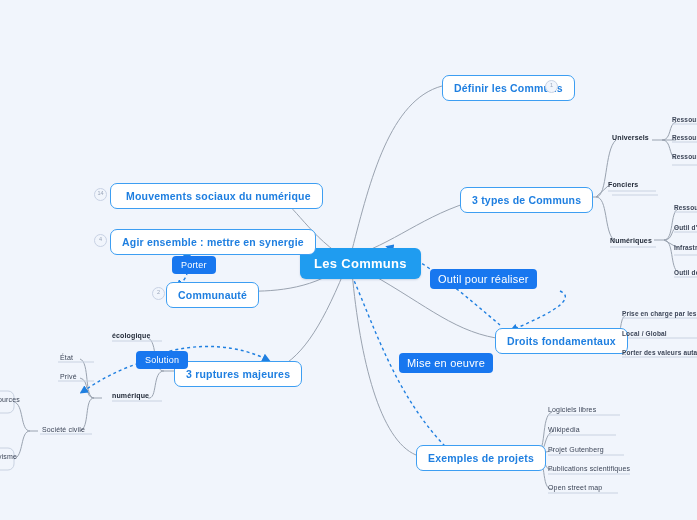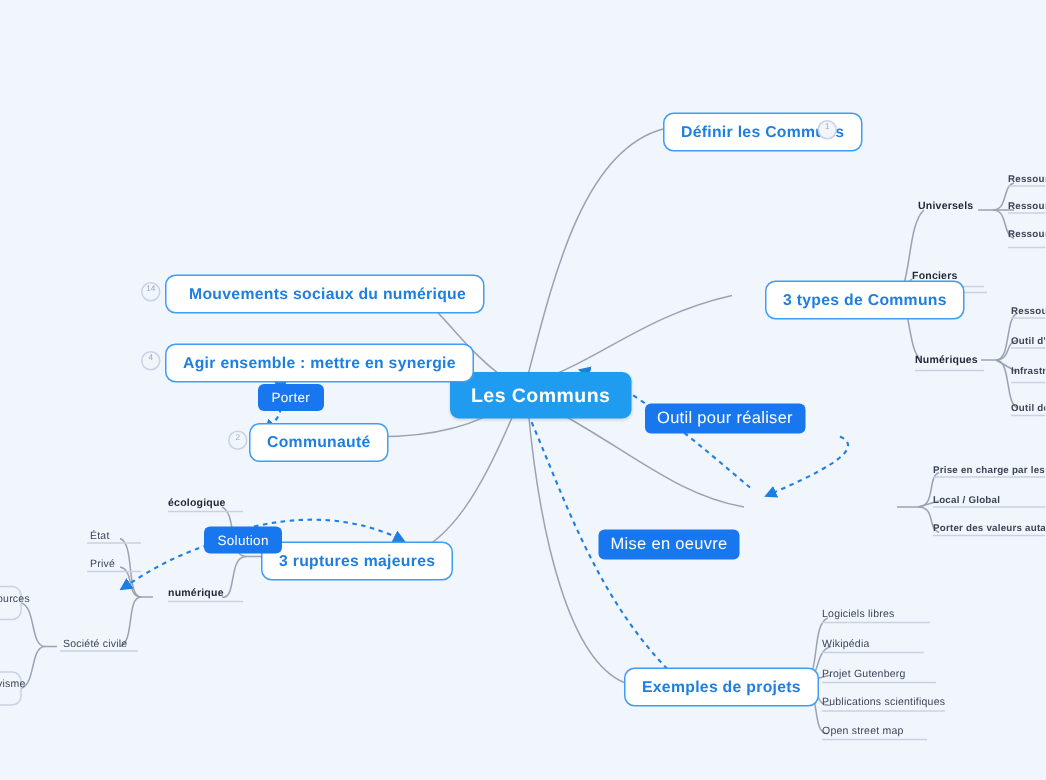--- a/index.html
+++ b/index.html
@@ -207,22 +207,23 @@
       <path d="M150,360 C120,368 100,380 82,392"></path>
       <path d="M152,356 C200,340 240,346 268,360"></path>
     </g>
   </svg>
 
   <div class="node root" style="left:300px; top:248px;">Les Communs</div>
 
   <div class="node main" style="left:442px; top:75px;">Définir les Communs</div>
   <div class="badge" style="left:545px; top:80px;">1</div>
 
-  <div class="node main" style="left:510px; top:187px;">3 types de Communs</div>
-
+  <div class="node main" style="left:460px; top:187px;">3 types de Communs</div>
+
+  <div class="node main" style="left:495px; top:328px;">Droits fondamentaux</div>
 
   <div class="node main" style="left:416px; top:445px;">Exemples de projets</div>
 
   <div class="node main" style="left:174px; top:361px;">3 ruptures majeures</div>
 
   <div class="node main" style="left:166px; top:282px;">Communauté</div>
   <div class="badge" style="left:152px; top:287px;">2</div>
 
   <div class="node main" style="left:110px; top:229px;">Agir ensemble : mettre en synergie</div>
   <div class="badge" style="left:94px; top:234px;">4</div>

